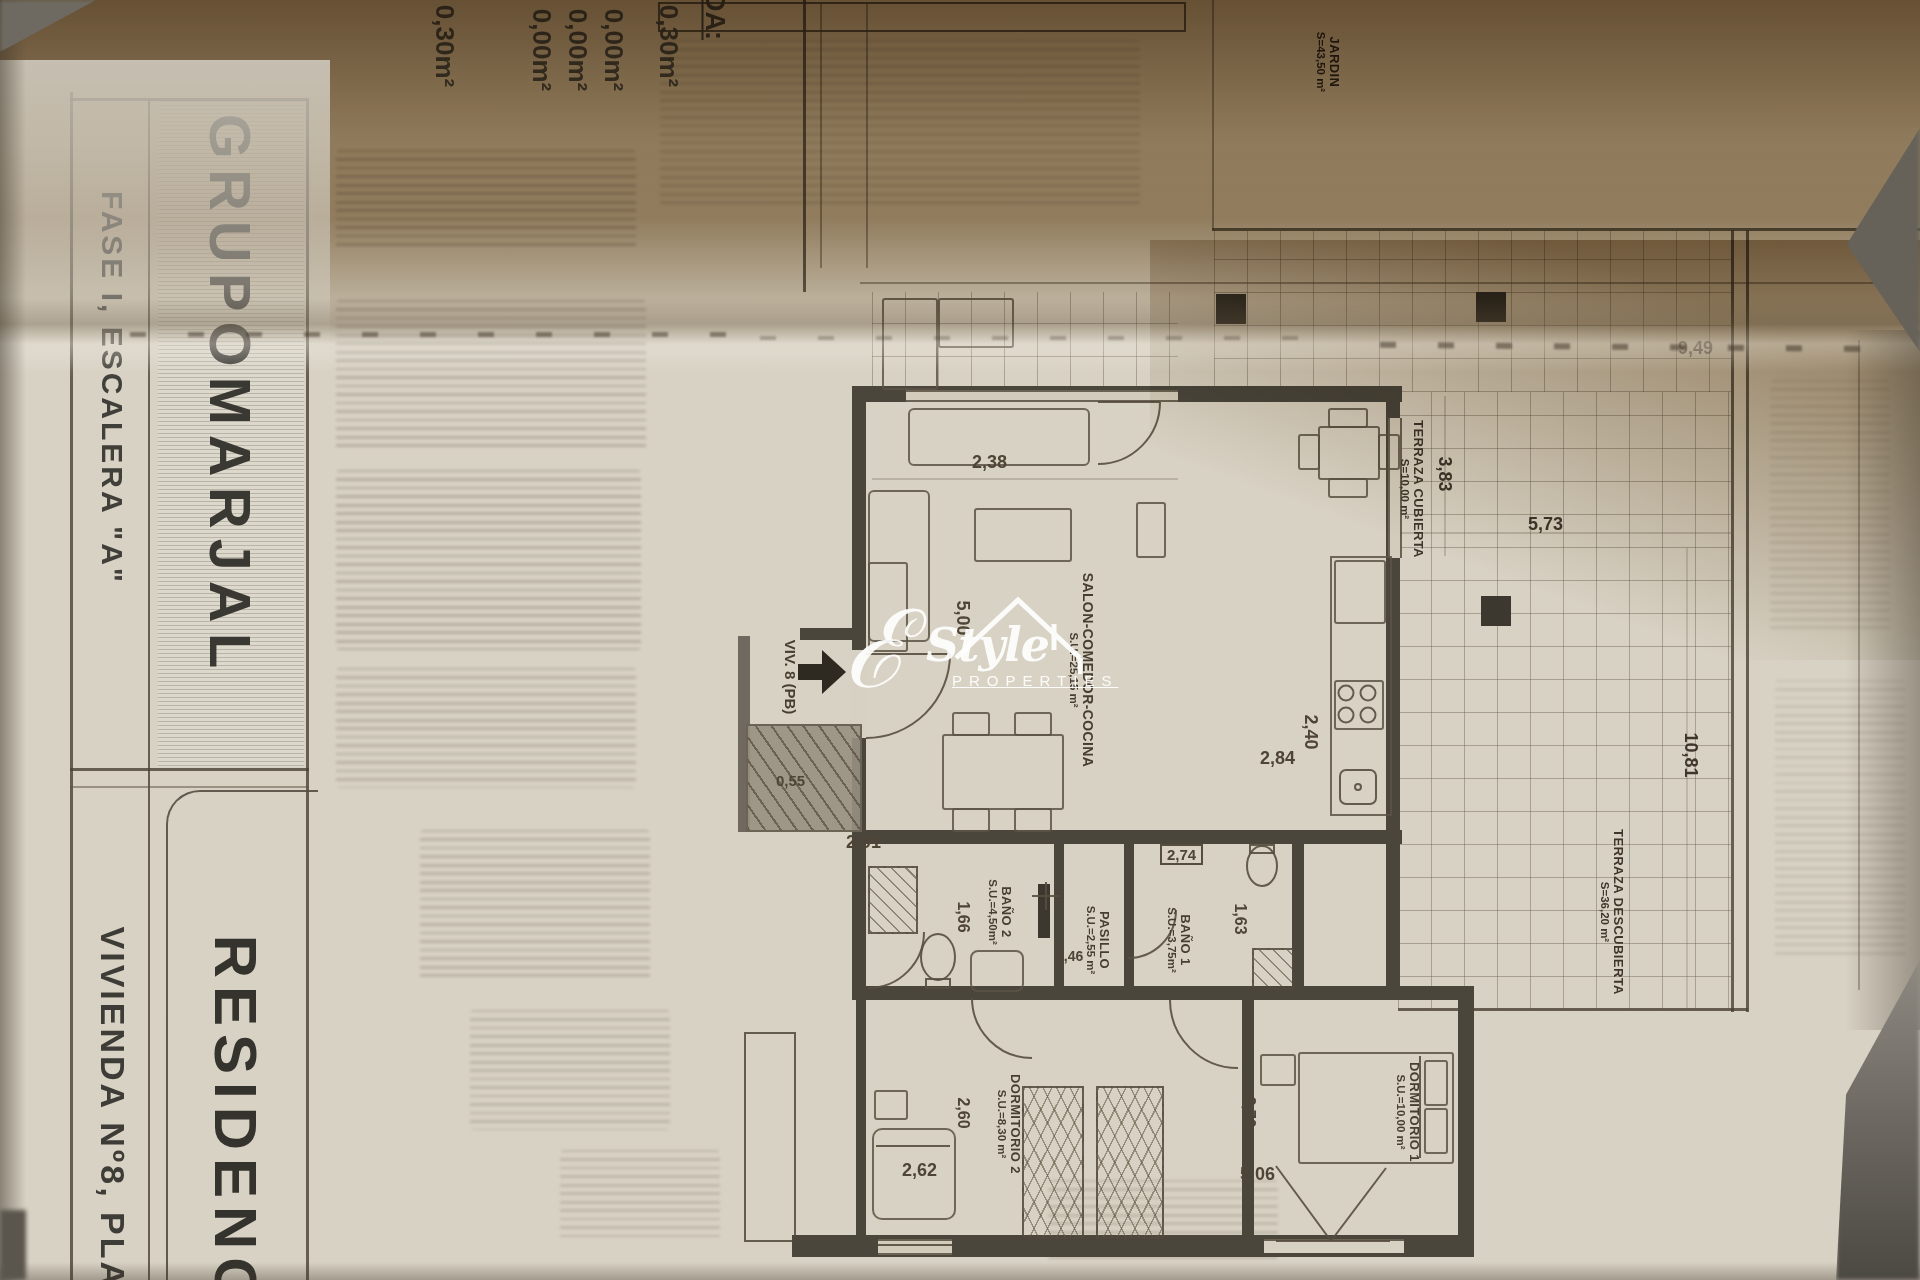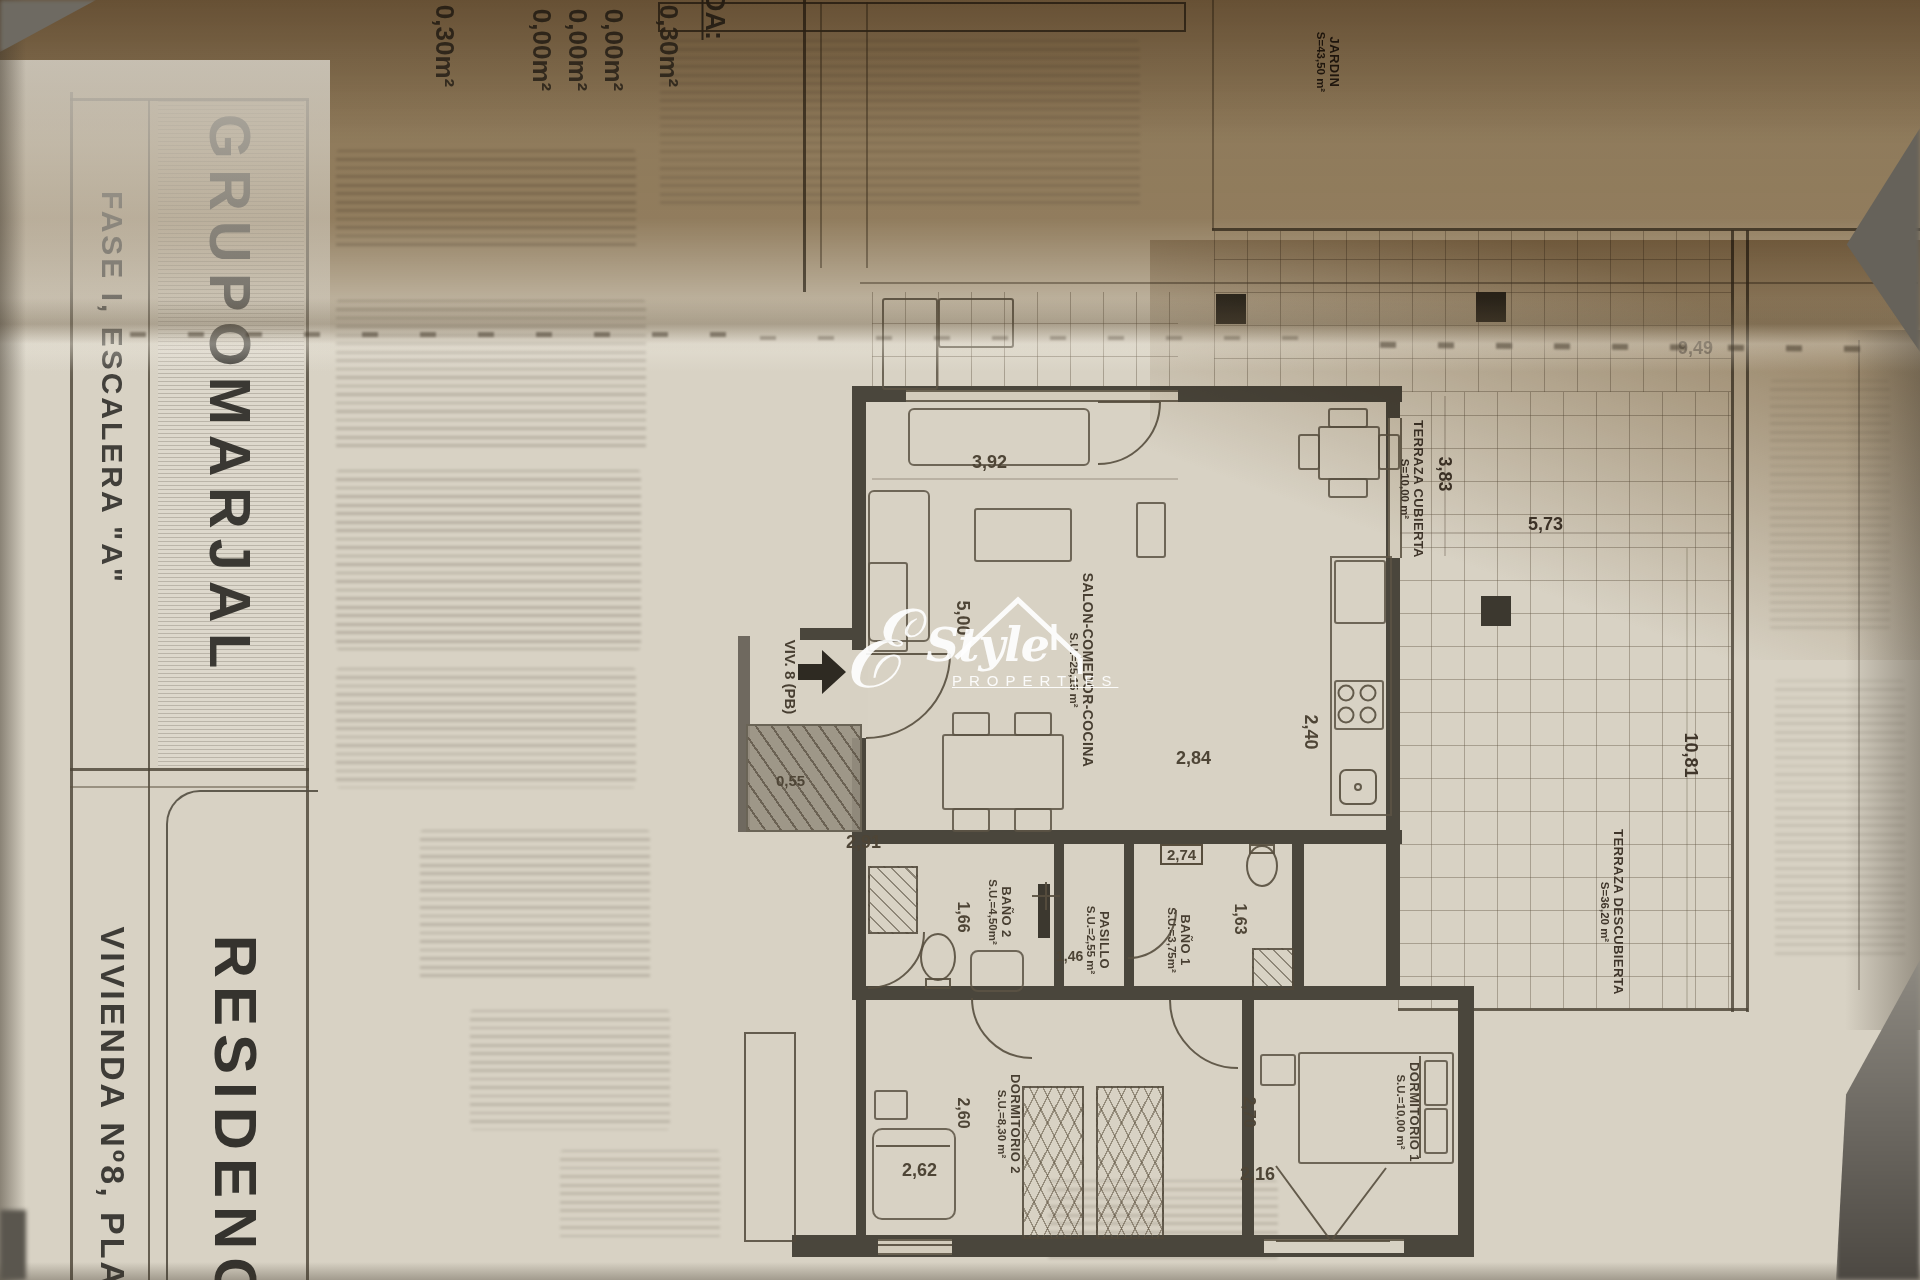--- a/index.html
+++ b/index.html
@@ -222,38 +222,38 @@
   <div class="vlbl" style="left:1612px;top:912px;color:#3f352a;">
     <span class="l1">TERRAZA DESCUBIERTA</span>
     <span class="l2">S=36,20 m²</span>
   </div>
   <div class="vlbl" style="left:1328px;top:62px;color:#362d22;">
     <span class="l1">JARDIN</span>
     <span class="l2">S=43,50 m²</span>
   </div>
   <div class="vtext" style="left:790px;top:677px;font-size:15px;font-weight:700;color:#473e31;">VIV. 8 (PB)</div>
 
-  <div class="dim" style="left:972px;top:452px;">3,92</div>
+  <div class="dim" style="left:972px;top:452px;">2,38</div>
   <div class="dimv" style="left:962px;top:618px;">5,00</div>
   <div class="dimv" style="left:1310px;top:732px;">2,40</div>
-  <div class="dim" style="left:1176px;top:748px;">2,84</div>
+  <div class="dim" style="left:1260px;top:748px;">2,84</div>
   <div class="dimv" style="left:1444px;top:474px;color:#3f352a;">3,83</div>
   <div class="dim" style="left:1528px;top:514px;color:#3f352a;">5,73</div>
   <div class="dim" style="left:1678px;top:338px;opacity:.55;color:#3f352a;">9,49</div>
   <div class="dimv" style="left:1690px;top:755px;color:#3f352a;">10,81</div>
   <div class="dim" style="left:776px;top:772px;font-size:15px;">0,55</div>
   <div class="dim" style="left:846px;top:832px;font-size:18px;">2,91</div>
   <div class="dimv" style="left:963px;top:917px;font-size:16px;">1,66</div>
   <div class="dim" style="left:1056px;top:948px;font-size:14px;">1,46</div>
   <div class="dim dimbox" style="left:1160px;top:844px;font-size:15px;">2,74</div>
   <div class="dimv" style="left:1240px;top:919px;font-size:16px;">1,63</div>
   <div class="dimv" style="left:963px;top:1113px;font-size:16px;">2,60</div>
   <div class="dim" style="left:902px;top:1160px;">2,62</div>
   <div class="dimv" style="left:1249px;top:1112px;font-size:16px;">2,70</div>
-  <div class="dim" style="left:1240px;top:1164px;">2,16</div>
+  <div class="dim" style="left:1240px;top:1164px;">5,06</div>
 
   <div class="abs" style="left:0;top:0;width:1920px;height:352px;mix-blend-mode:multiply;
        background:linear-gradient(180deg, rgba(150,125,88,.85) 0%, rgba(150,125,88,.8) 62%, rgba(150,125,88,0) 100%);"></div>
   <div class="abs" style="left:0;top:0;width:1920px;height:140px;mix-blend-mode:multiply;
        background:linear-gradient(180deg, rgba(130,105,70,.55), rgba(130,105,70,0));"></div>
   <div class="abs" style="left:1150px;top:240px;width:770px;height:420px;mix-blend-mode:multiply;
        background:linear-gradient(200deg, rgba(150,125,88,.7) 20%, rgba(150,125,88,0) 70%);"></div>
   <div class="abs" style="left:0;top:60px;width:330px;height:320px;
        background:linear-gradient(180deg, rgba(218,214,204,.8), rgba(218,214,204,.45) 70%, rgba(218,214,204,0));"></div>
   <div class="abs" style="left:0;top:298px;width:1920px;height:74px;

